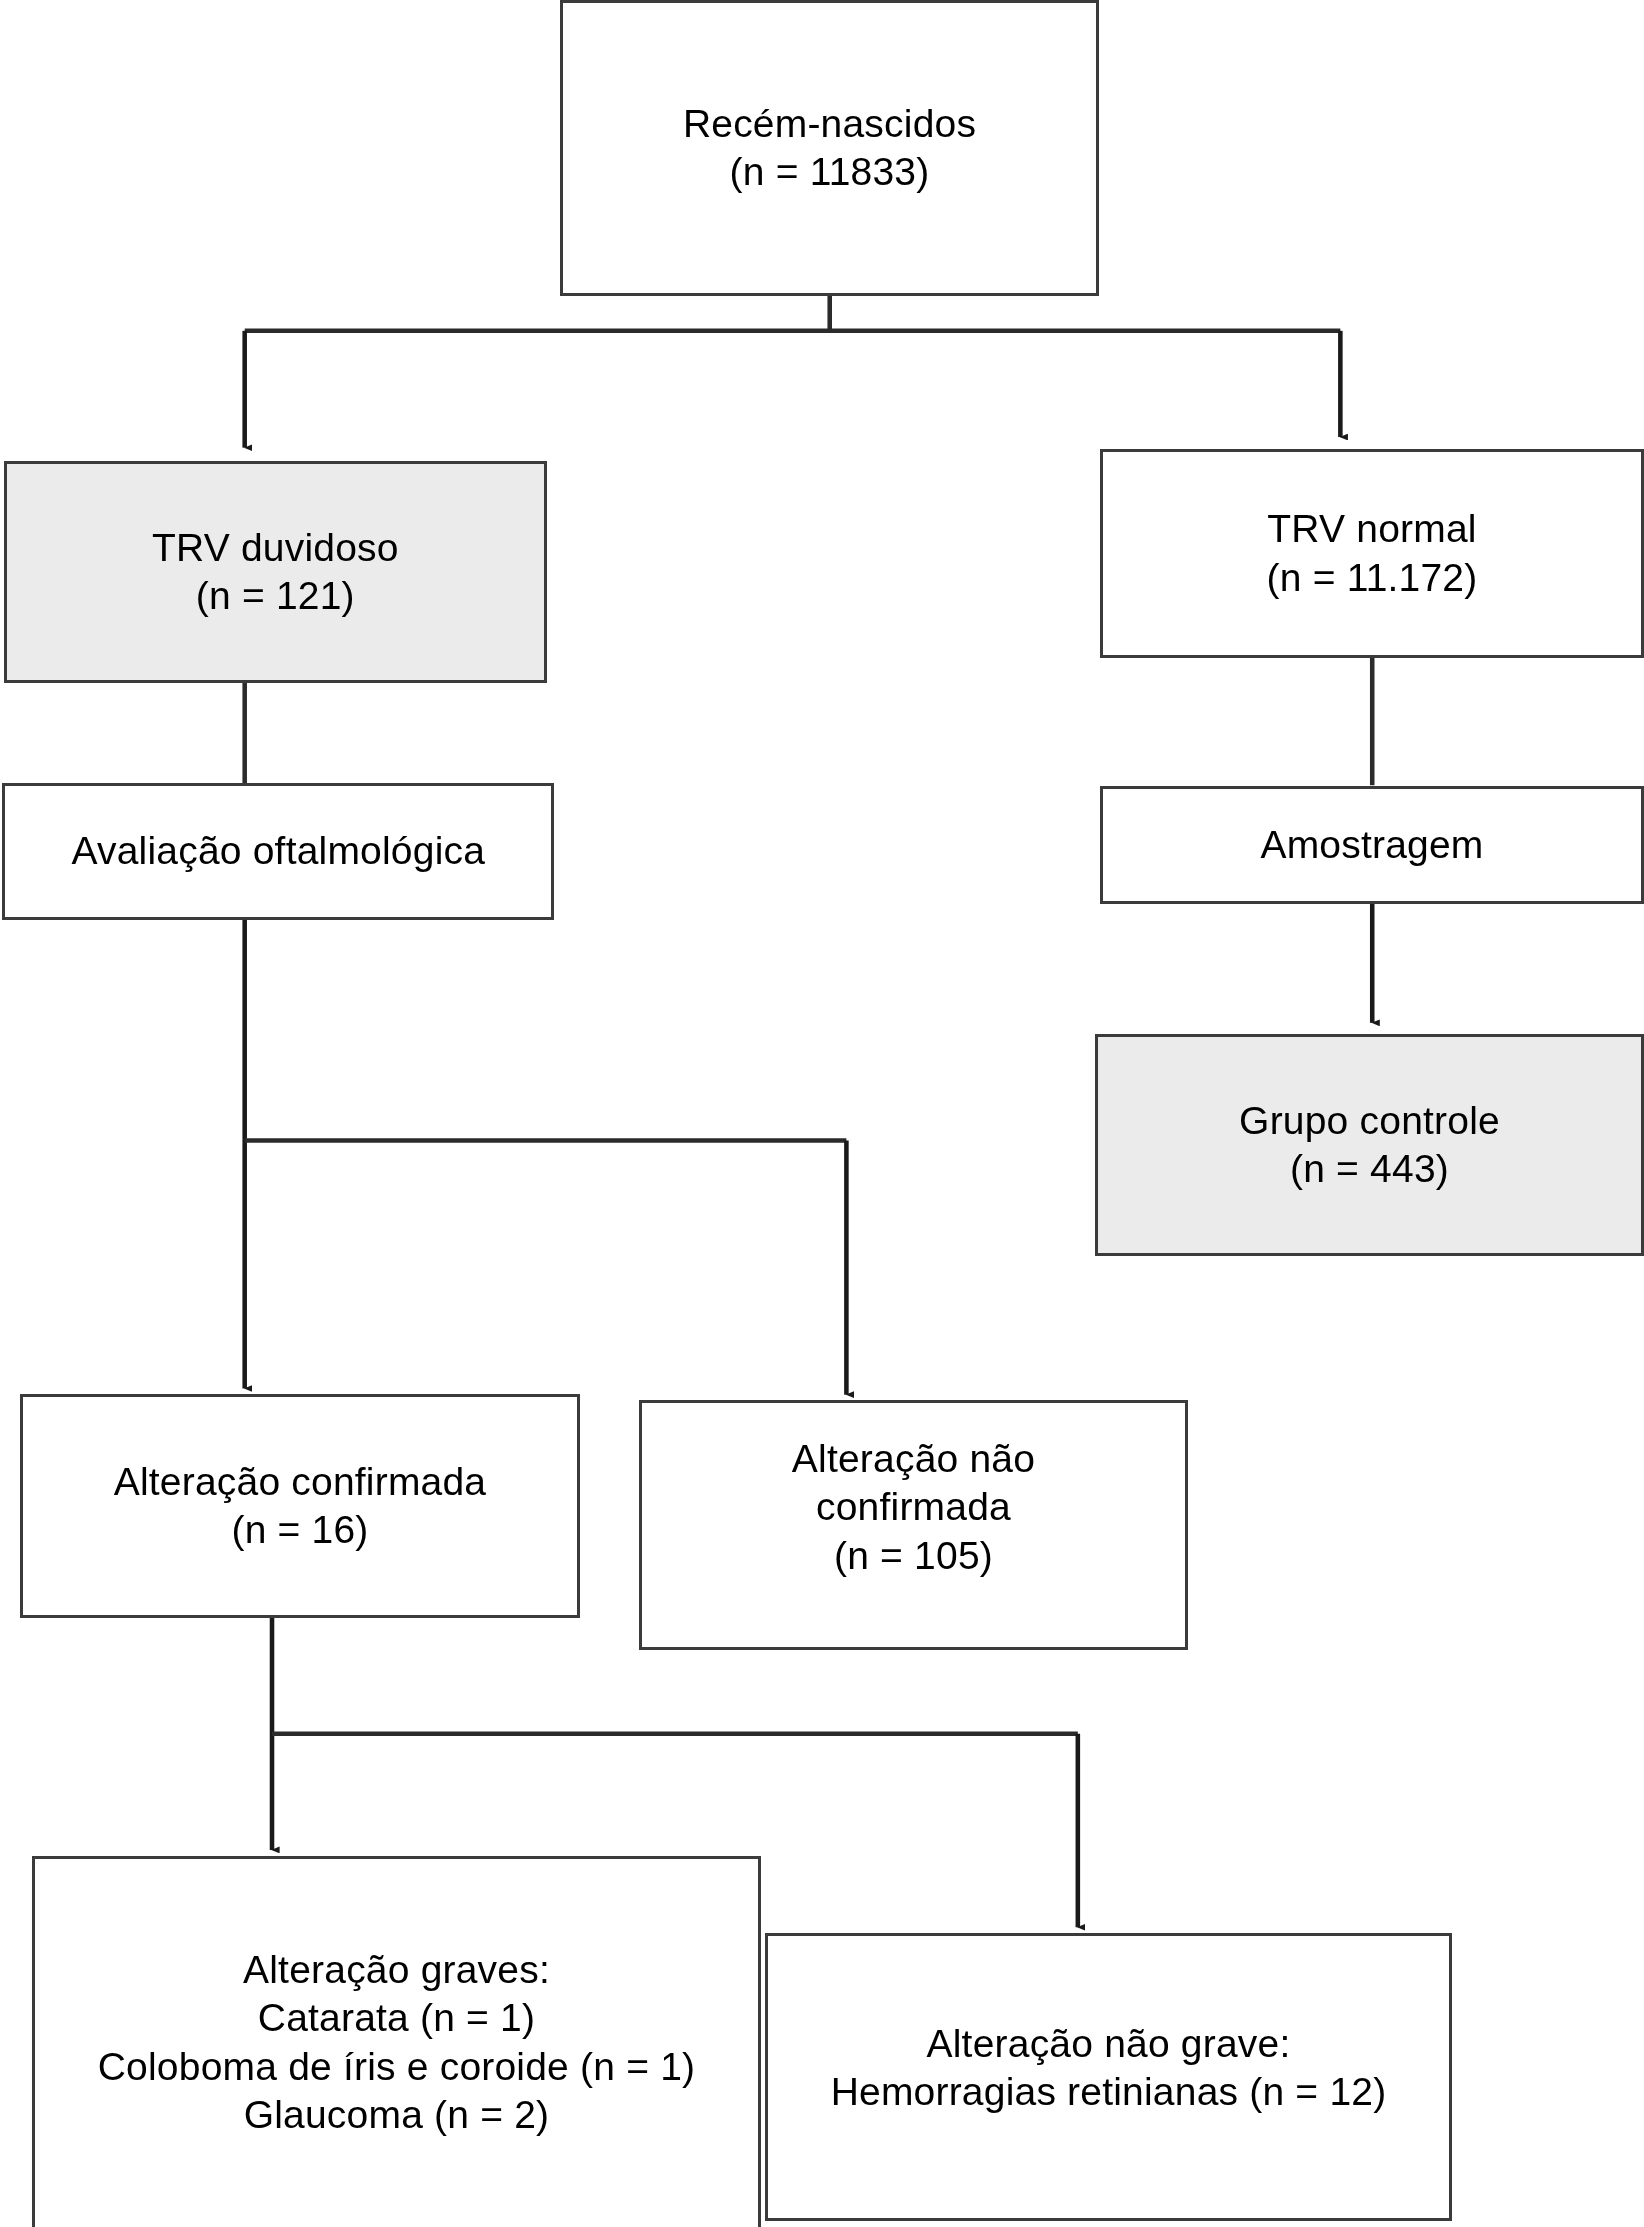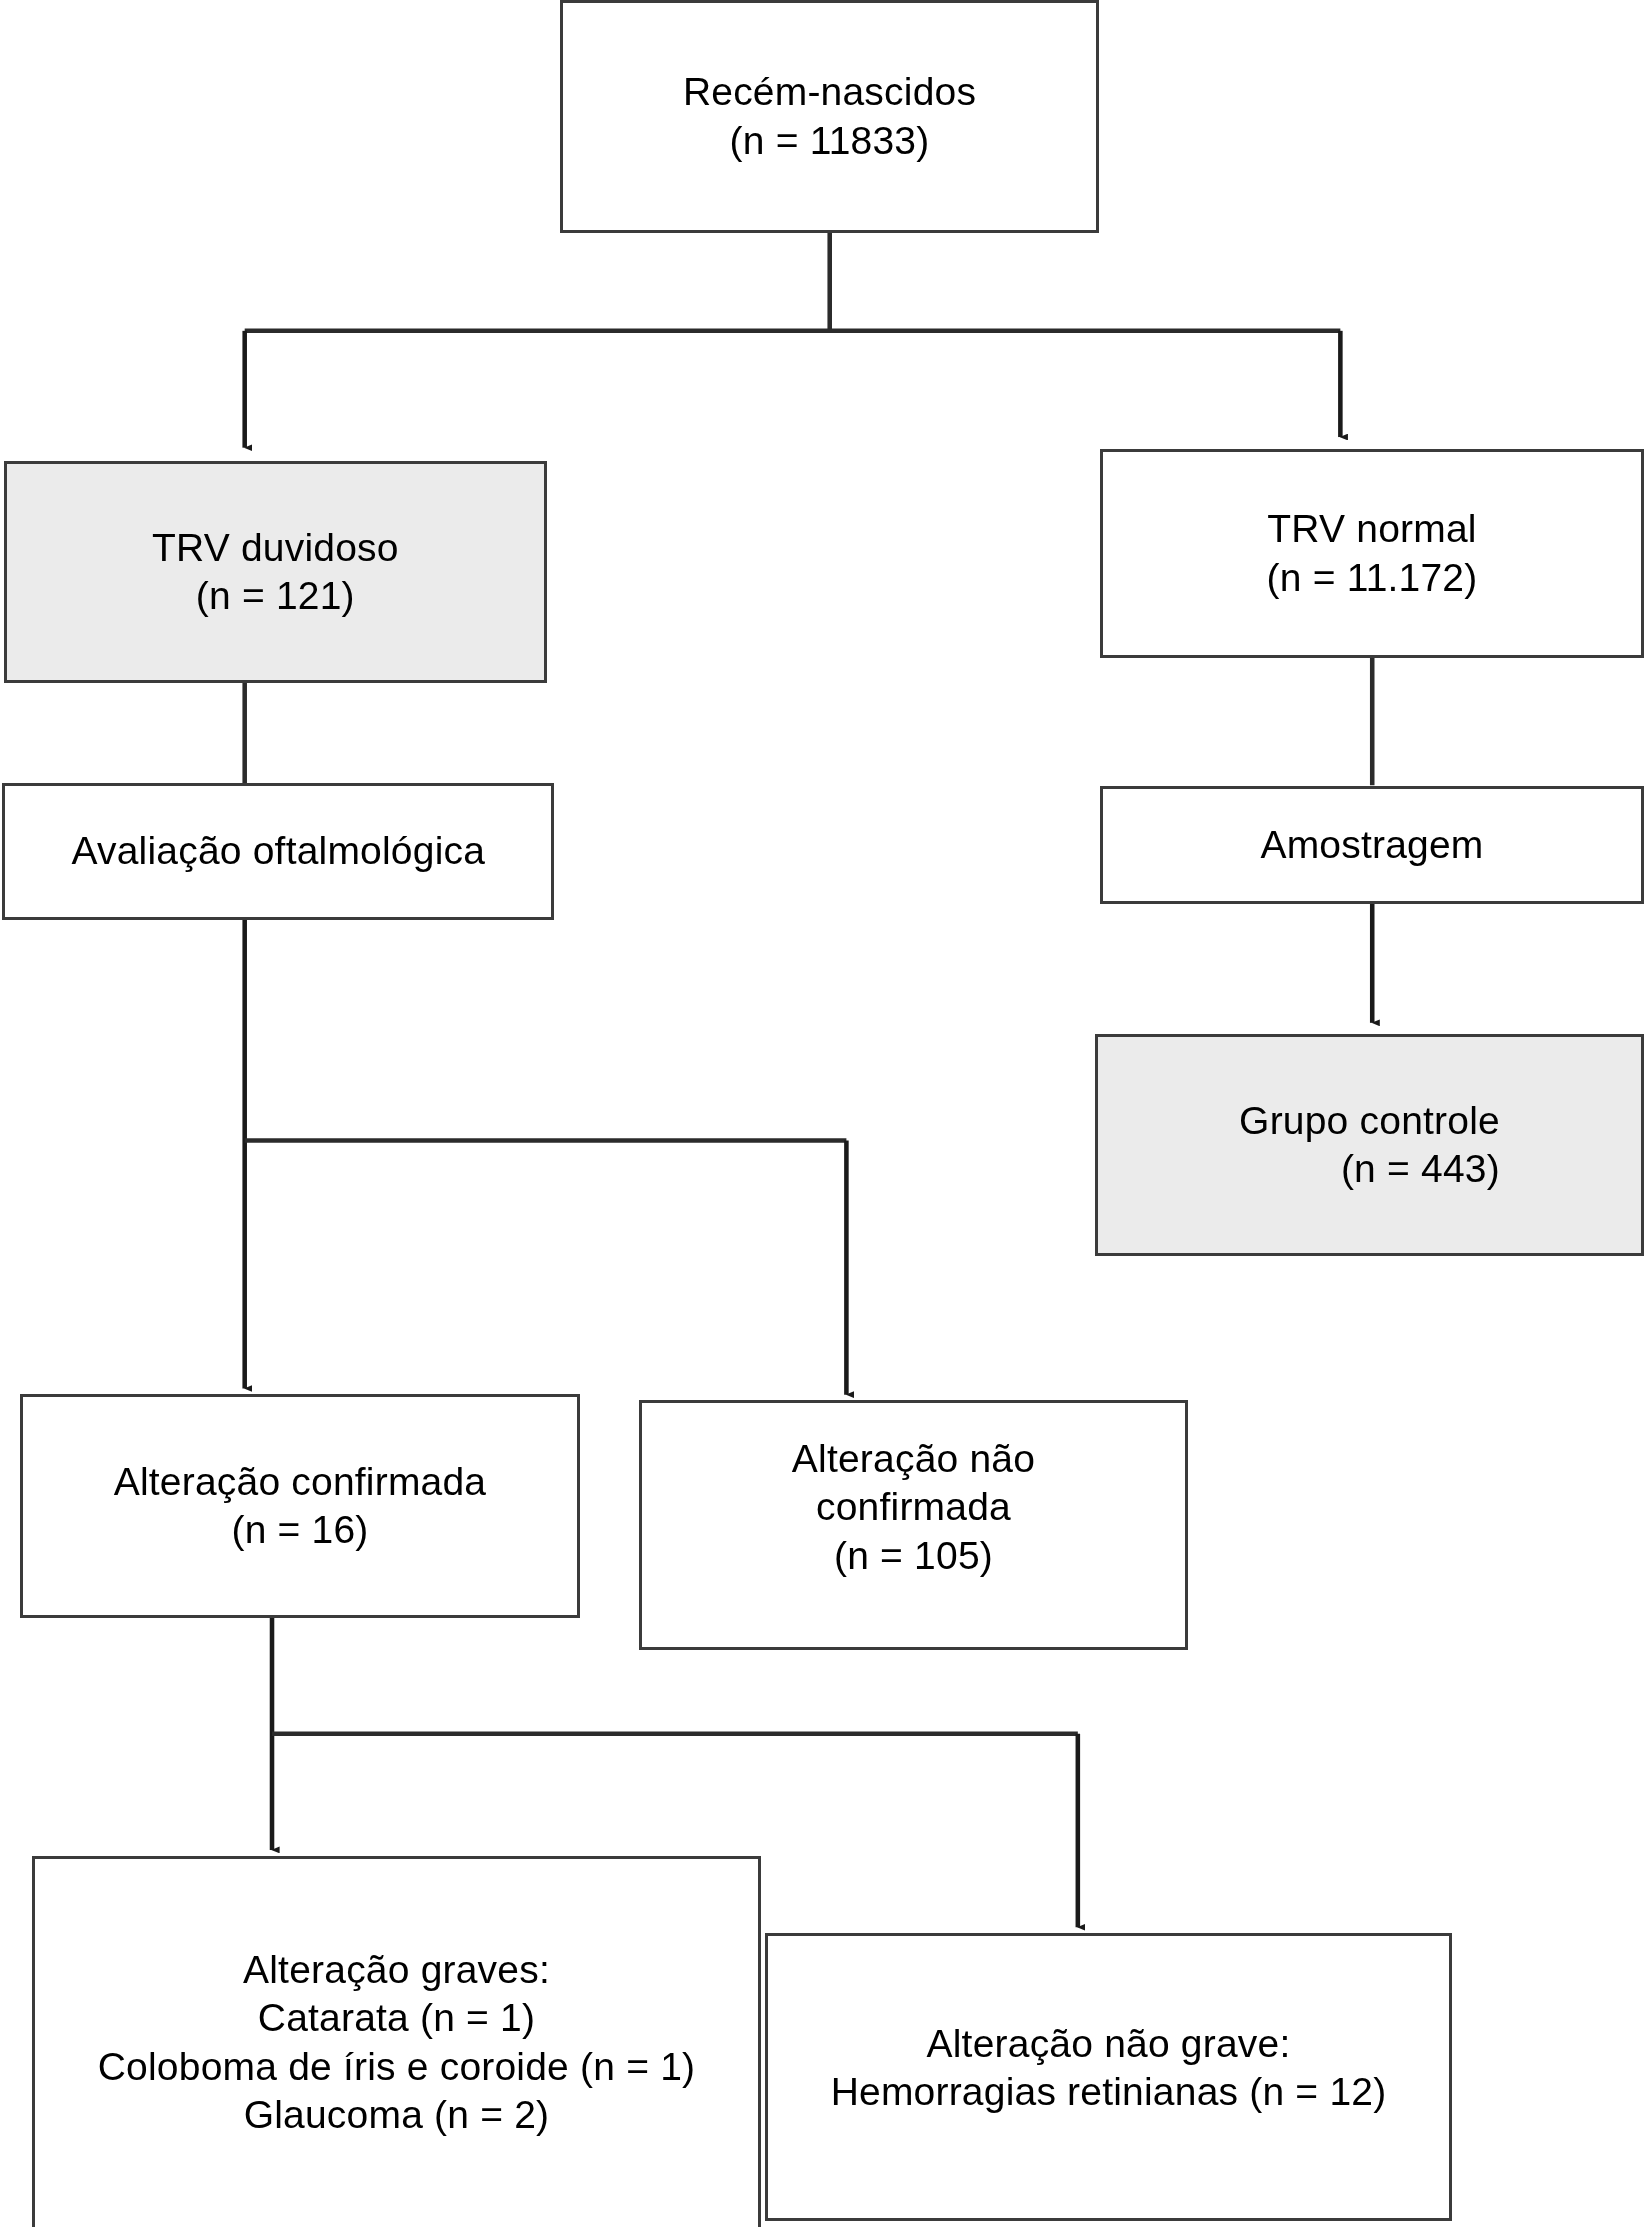--- a/index.html
+++ b/index.html
@@ -84,21 +84,21 @@
       <path d="M1115,1503 L1115,1838" stroke="#1a1a1a" stroke-width="6" fill="none" marker-end="url(#arrowhead)"></path>
     </g>
 
     <g>
       <path d="M358,2132 L358,2438" stroke="#1a1a1a" stroke-width="6" fill="none" marker-end="url(#arrowhead)"></path>
       <path d="M358,2285 L1420,2285" stroke="#2b2b2b" stroke-width="6" fill="none"></path>
       <path d="M1420,2285 L1420,2540" stroke="#1a1a1a" stroke-width="6" fill="none" marker-end="url(#arrowhead)"></path>
     </g>
   </svg>
 
-  <div class="node" id="node-recem-nascidos" style="left:560px; top:0px; width:539px; height:233px;">
+  <div class="node" id="node-recem-nascidos" style="left:560px; top:0px; width:539px; height:296px;">
     <span class="node-text">Recém-nascidos
 (n = 11833)</span>
   </div>
 
   <div class="node shaded" id="node-trv-duvidoso" style="left:3.8px; top:461px; width:543px; height:222px;">
     <span class="node-text">TRV duvidoso
 (n = 121)</span>
   </div>
 
   <div class="node" id="node-trv-normal" style="left:1100px; top:449px; width:544px; height:209px;">
@@ -107,21 +107,21 @@
   </div>
 
   <div class="node" id="node-amostragem" style="left:1100px; top:786px; width:544px; height:118px;">
     <span class="node-text">Amostragem</span>
   </div>
 
   <div class="node" id="node-avaliacao-oftalmologica" style="left:2.3px; top:783px; width:552px; height:137px;">
     <span class="node-text">Avaliação oftalmológica</span>
   </div>
 
-  <div class="node shaded" id="node-grupo-controle" style="left:1095px; top:1034px; width:549px; height:222px;text-align:right;">
+  <div class="node shaded" id="node-grupo-controle" style="left:1095px; top:1034px; width:549px; height:222px;">
     <span class="node-text">Grupo controle
 (n = 443)</span>
   </div>
 
   <div class="node" id="node-alteracao-confirmada" style="left:20px; top:1394px; width:560px; height:224px;">
     <span class="node-text">Alteração confirmada
 (n = 16)</span>
   </div>
 
   <div class="node" id="node-alteracao-nao-confirmada" style="left:639px; top:1400px; width:549px; height:250px; align-items:flex-start; padding-top:32px;">

